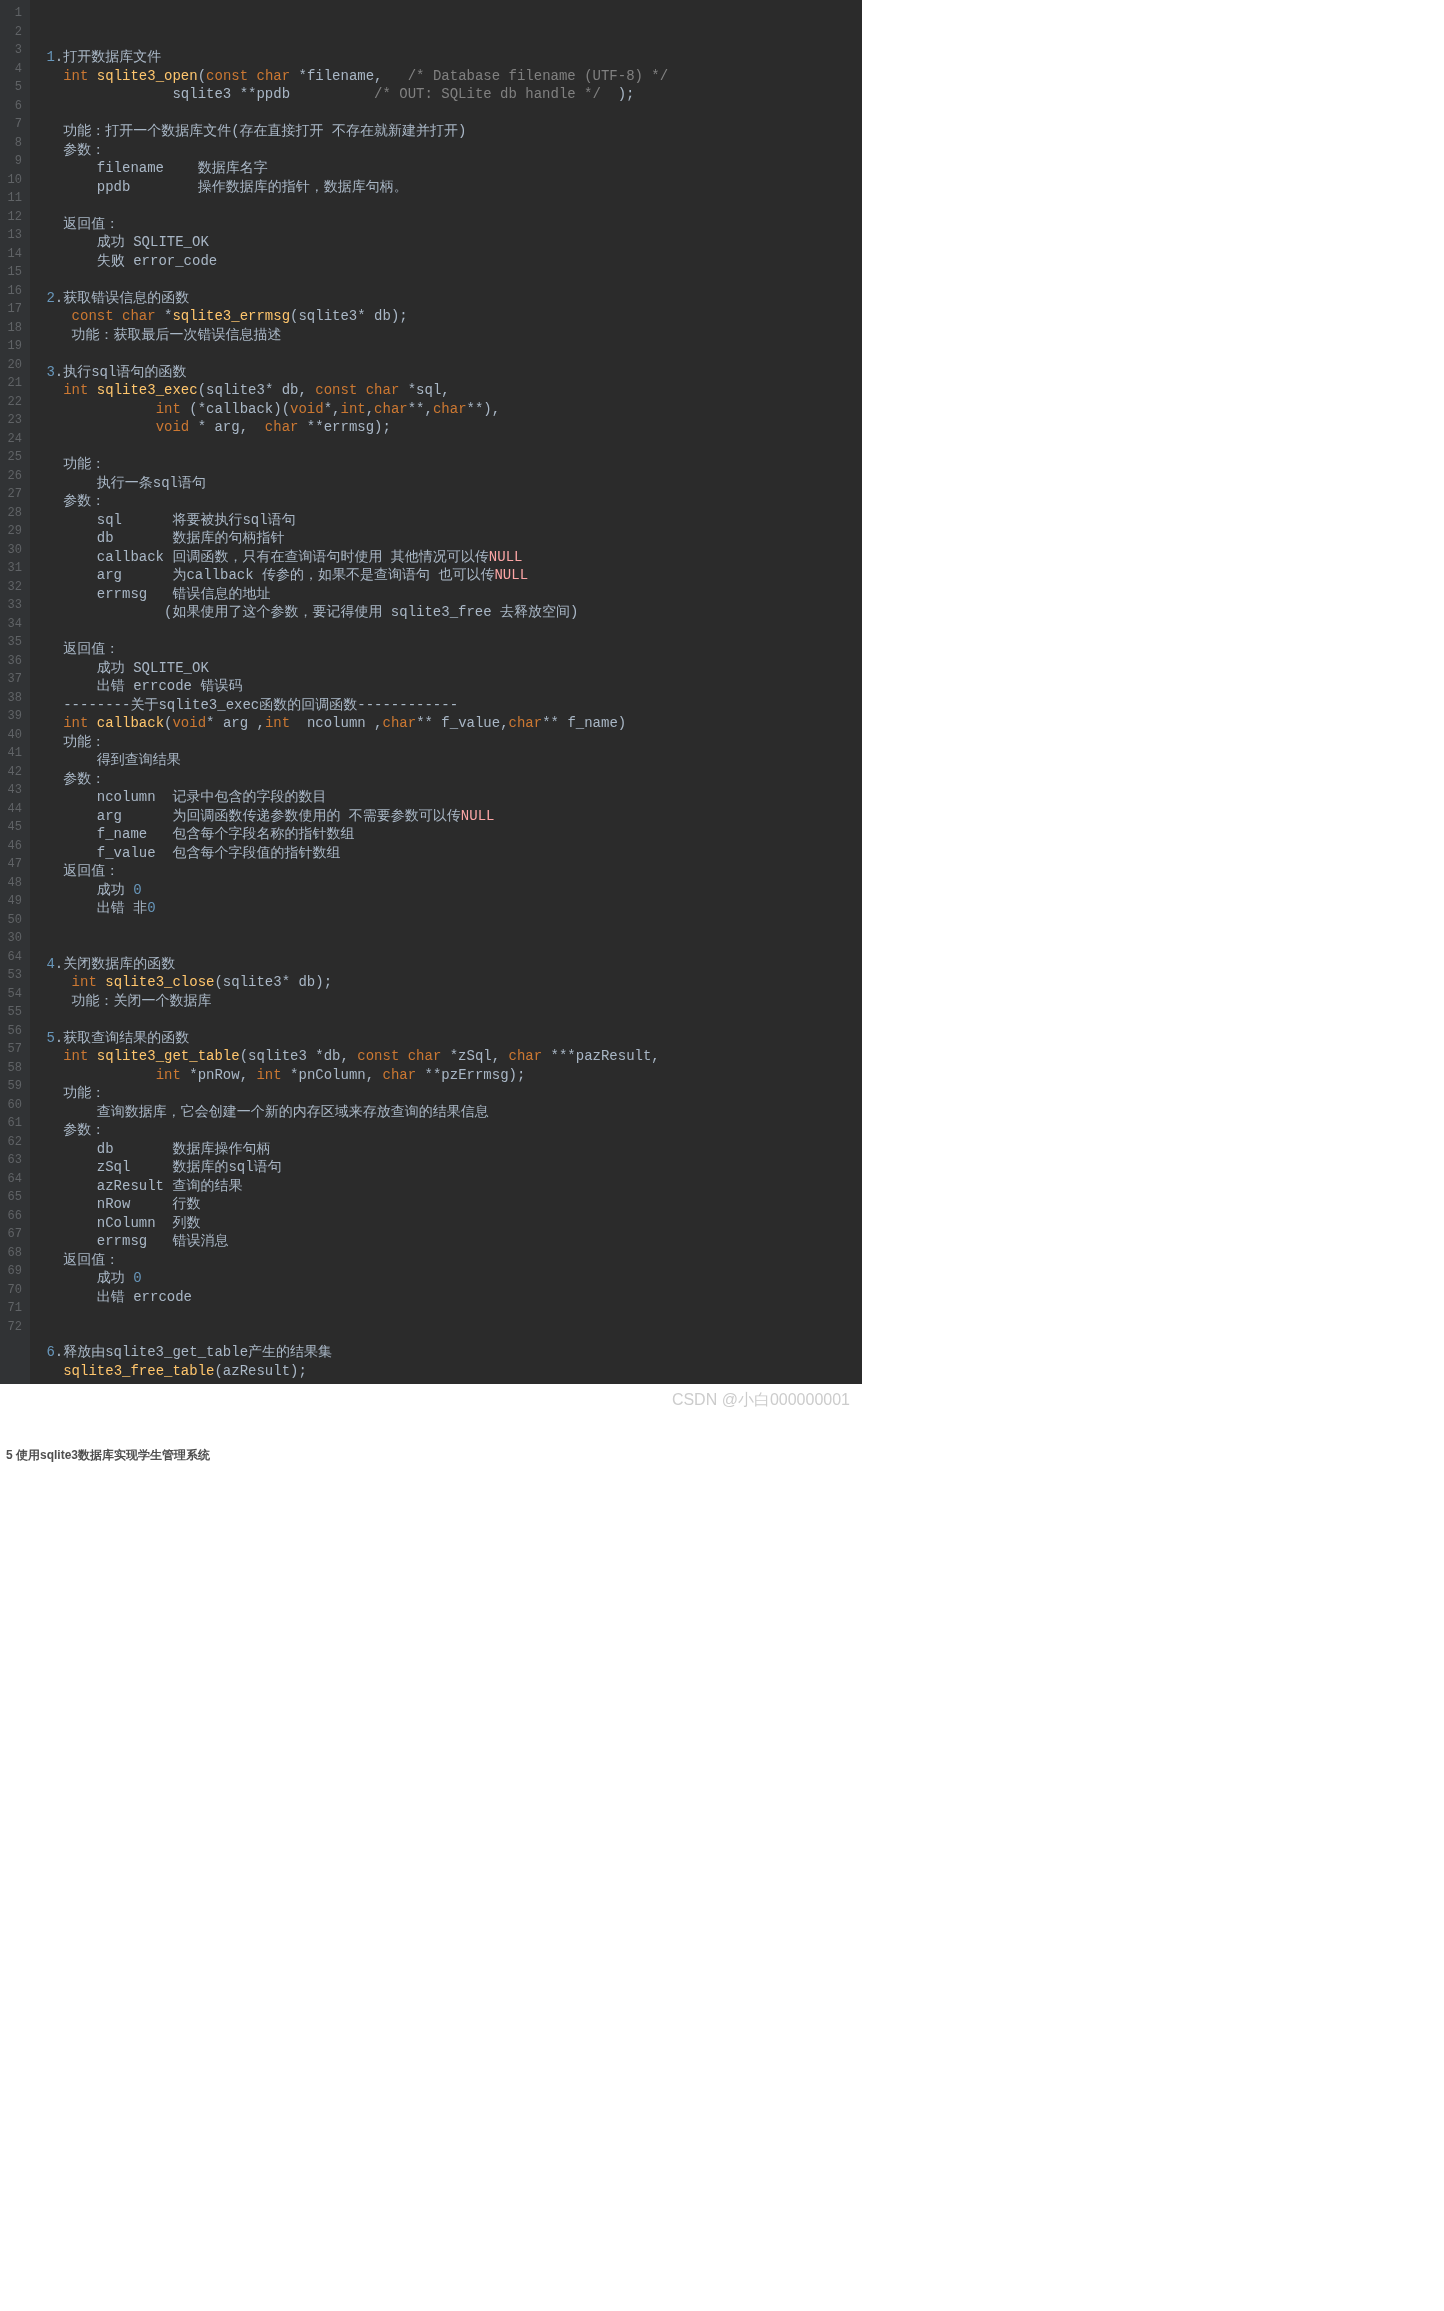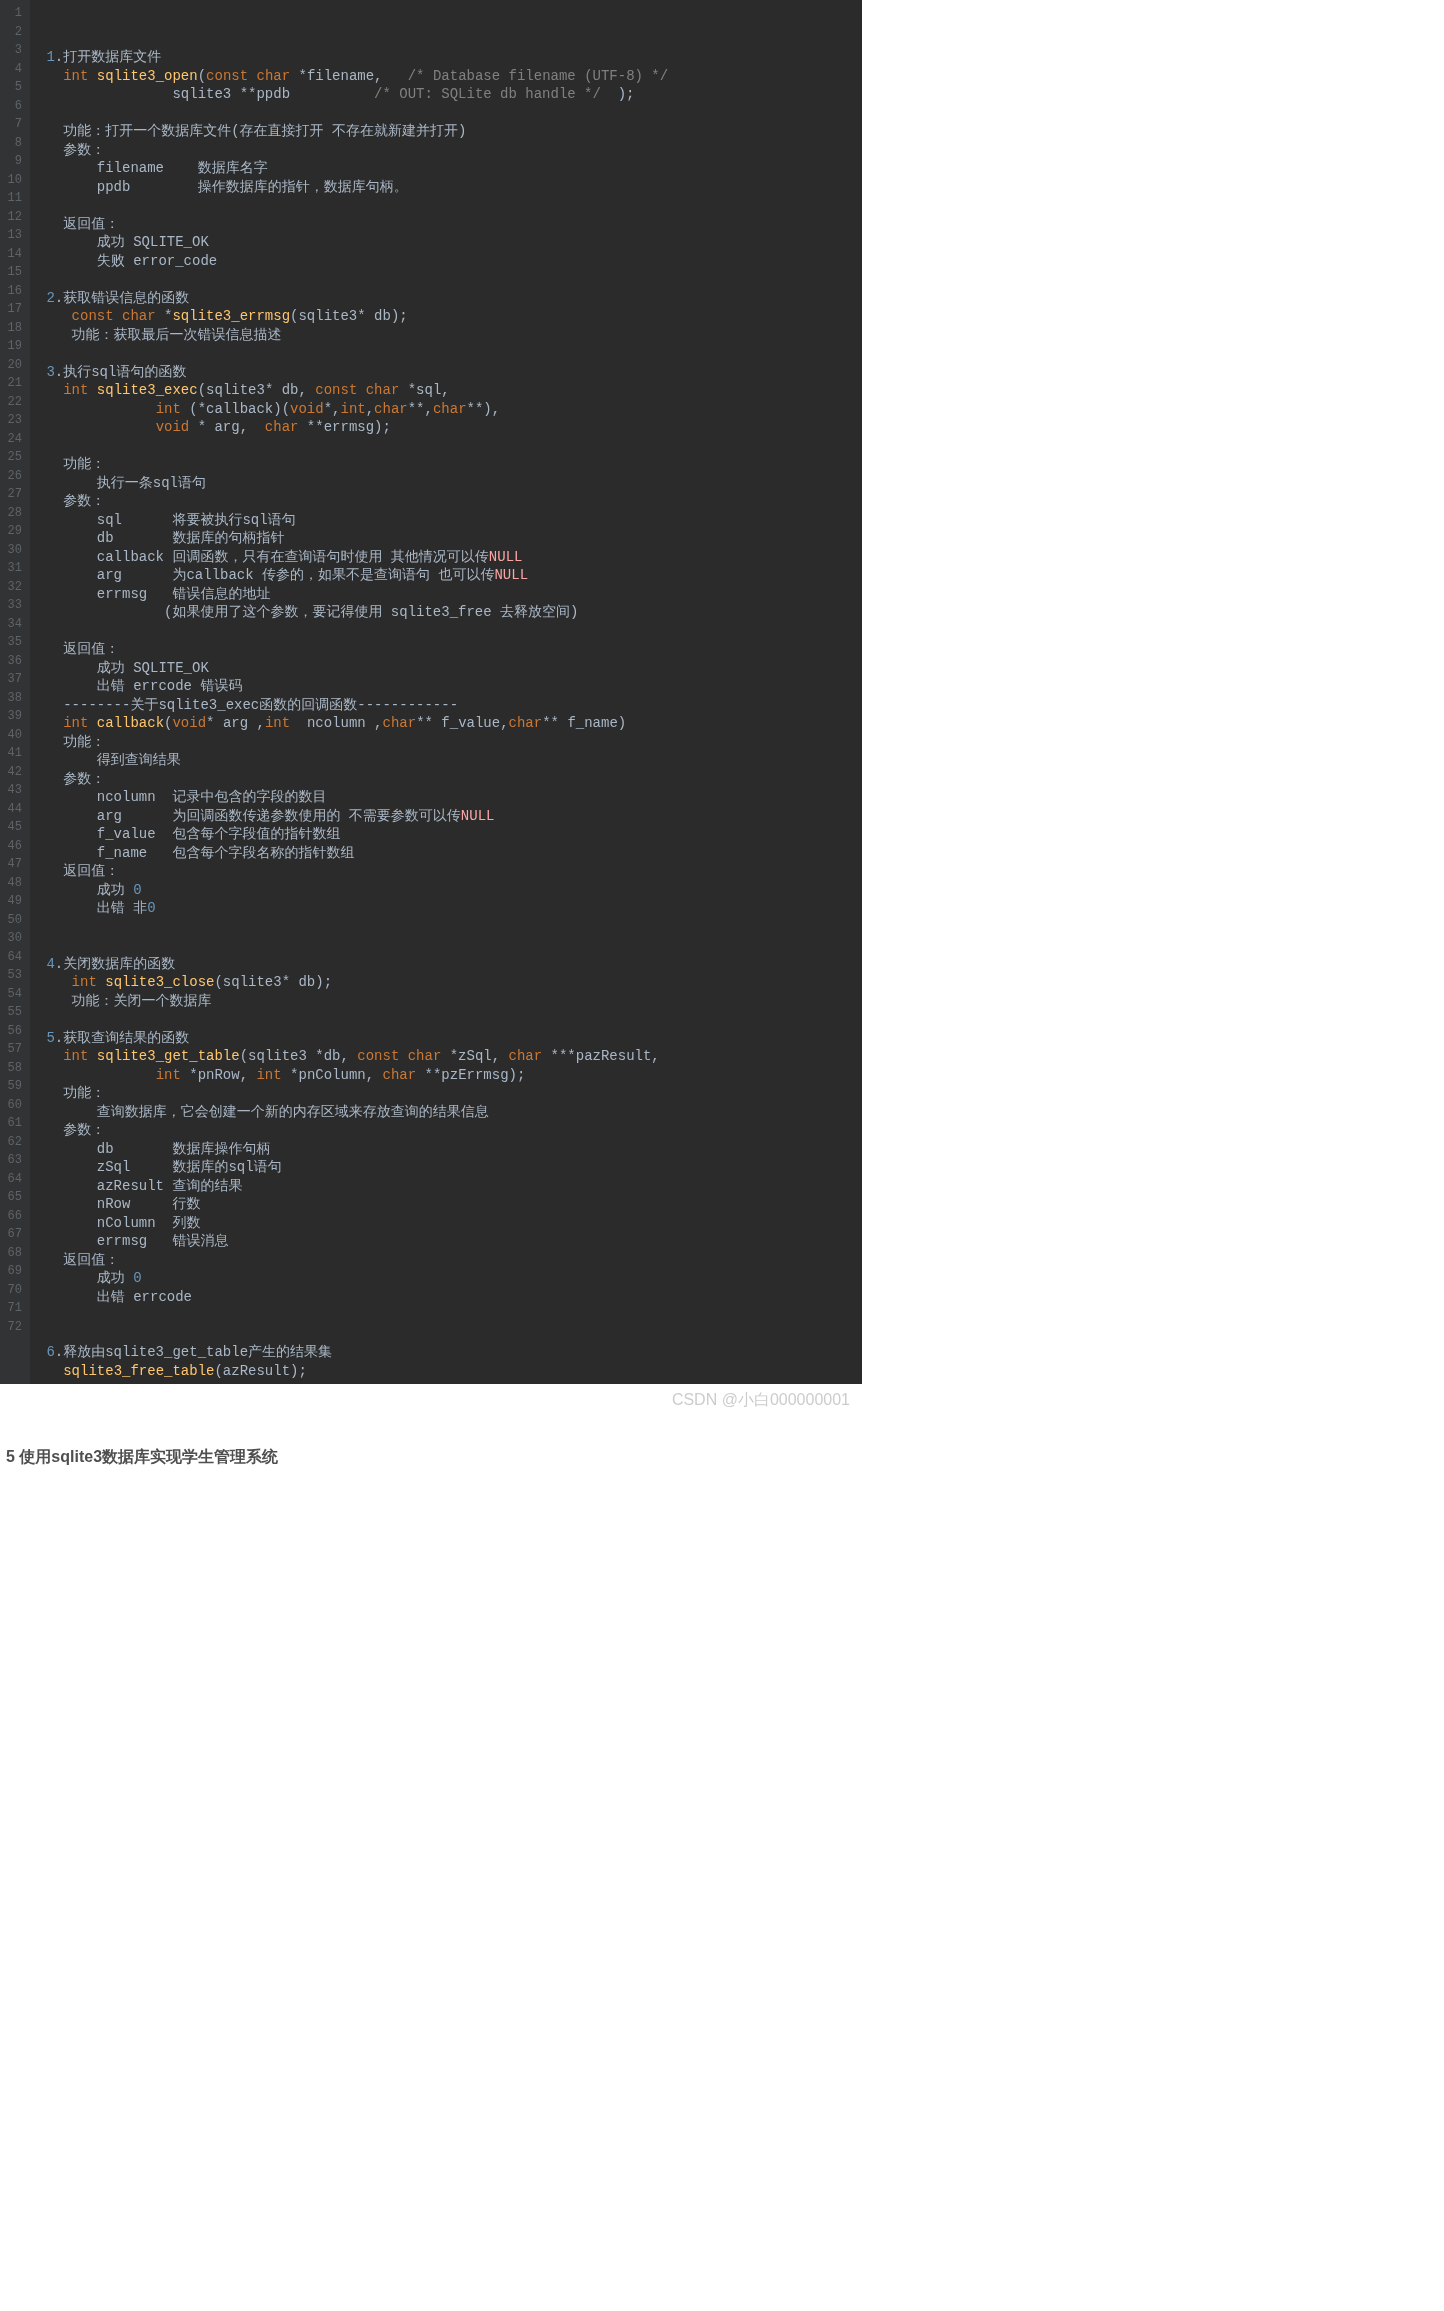--- a/index.html
+++ b/index.html
@@ -8,21 +8,21 @@
 .gutter { background: #313335; color: #606366; text-align: right; padding: 4px 8px 4px 4px; user-select: none; min-width: 30px; }
 .gutter div { height: 18.5px; line-height: 18.5px; font-size: 12px; }
 .code { padding: 4px 0 4px 8px; flex: 1; margin-top: 44px; }
 .code div { height: 18.5px; line-height: 18.5px; white-space: pre; }
 .kw { color: #cc7832; }
 .fn { color: #ffc66d; }
 .cmt { color: #808080; }
 .num { color: #6897bb; }
 .nul { color: #fca5a5; }
 .watermark { color: #cccccc; font-size: 16px; text-align: right; padding: 6px 12px; width: 862px; font-family: Arial, sans-serif; }
-.heading { font-family: Arial, 'Microsoft YaHei', sans-serif; font-weight: bold; font-size: 16px; color: #4f4f4f; padding: 30px 0 0 6px; width: 862px; }
+.heading { font-family: Arial, 'Microsoft YaHei', sans-serif; font-weight: bold; font-size: 12px; color: #4f4f4f; padding: 30px 0 0 6px; width: 862px; }
 </style>
 </head>
 <body>
 
 <div class="editor">
   <div class="gutter" id="gutter">
       <div>1</div>
       <div>2</div>
       <div>3</div>
       <div>4</div>
@@ -131,22 +131,22 @@
       <div><span>   返回值：</span></div>
       <div><span>       成功 SQLITE_OK</span></div>
       <div><span>       出错 errcode 错误码</span></div>
       <div><span>   --------关于sqlite3_exec函数的回调函数------------</span></div>
       <div><span>   </span><span class="kw">int</span><span> </span><span class="fn">callback</span><span>(</span><span class="kw">void</span><span>* arg ,</span><span class="kw">int</span><span>  ncolumn ,</span><span class="kw">char</span><span>** f_value,</span><span class="kw">char</span><span>** f_name)</span></div>
       <div><span>   功能：</span></div>
       <div><span>       得到查询结果</span></div>
       <div><span>   参数：</span></div>
       <div><span>       ncolumn  记录中包含的字段的数目</span></div>
       <div><span>       arg      为回调函数传递参数使用的 不需要参数可以传</span><span class="nul">NULL</span></div>
+      <div><span>       f_name   包含每个字段名称的指针数组</span></div>
       <div><span>       f_value  包含每个字段值的指针数组</span></div>
-      <div><span>       f_name   包含每个字段名称的指针数组</span></div>
       <div><span>   返回值：</span></div>
       <div><span>       成功 </span><span class="num">0</span></div>
       <div><span>       出错 非</span><span class="num">0</span></div>
       <div><span></span></div>
       <div><span></span></div>
       <div><span> </span><span class="num">4</span><span>.关闭数据库的函数</span></div>
       <div><span>    </span><span class="kw">int</span><span> </span><span class="fn">sqlite3_close</span><span>(sqlite3* db);</span></div>
       <div><span>    功能：关闭一个数据库</span></div>
       <div><span></span></div>
       <div><span> </span><span class="num">5</span><span>.获取查询结果的函数</span></div>

